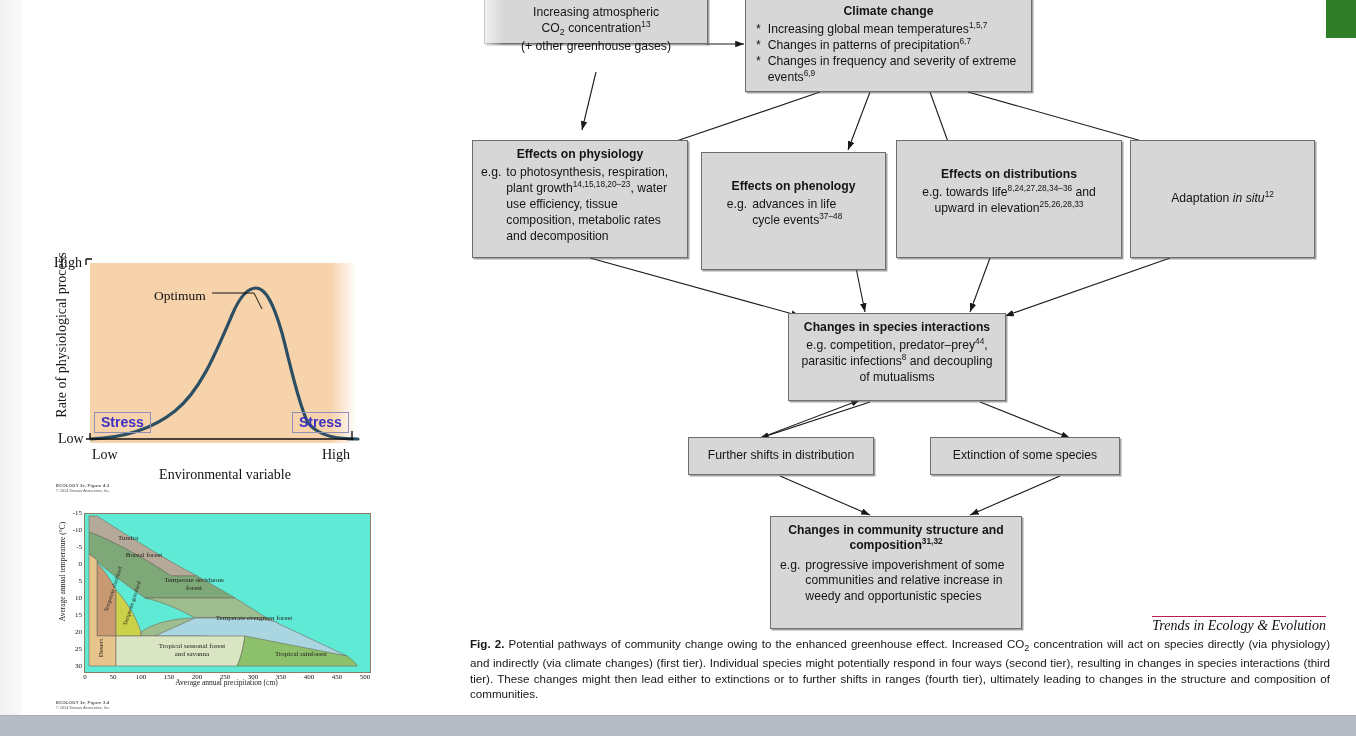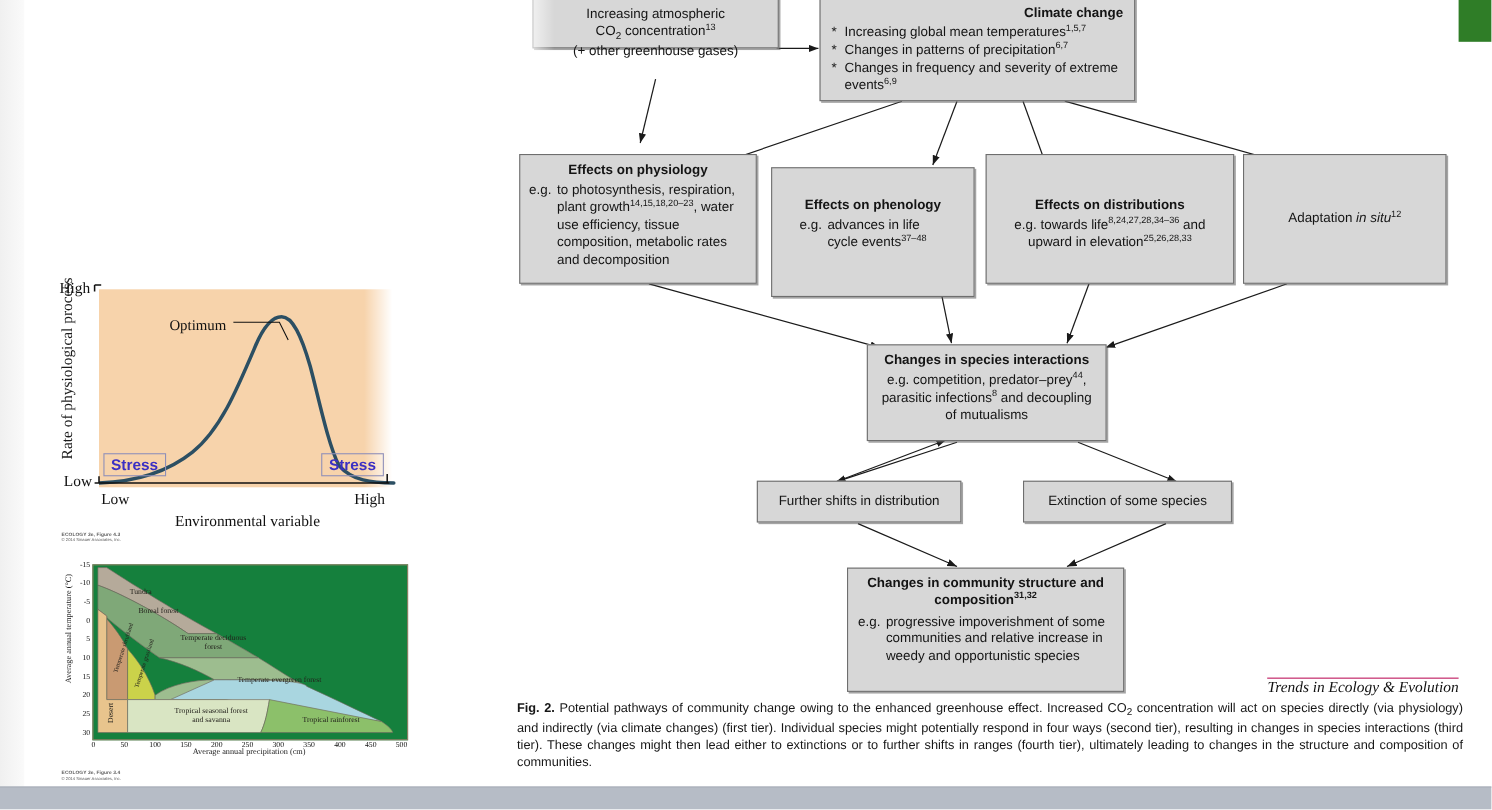--- a/index.html
+++ b/index.html
@@ -122,21 +122,21 @@
     <div class="credit" style="left:22px; top:229px;">
       <span class="c1">ECOLOGY 3e, Figure 4.3</span>
       <span class="c2">© 2014 Sinauer Associates, Inc.</span>
     </div>
   </div>
 
   <div class="slide2">
     <div class="s2-ylabel">Average annual temperature (°C)</div>
     <div class="s2-xlabel">Average annual precipitation (cm)</div>
 
-    <div style="position:absolute;left:50px;top:8px;width:285px;height:158px;background:#15803d;border:1px solid #8a7f63;">
+    <div style="position:absolute;left:50px;top:8px;width:285px;height:158px;background:#5eead4;border:1px solid #8a7f63;">
       <svg width="285" height="158" viewBox="0 0 285 158" style="position:absolute;left:0;top:0;">
 
         <path d="M4,2 L12,2 C 40,20 78,44 112,62 L 86,62 C 60,44 22,24 4,18 Z" fill="#b5aa9a" stroke="#6f6a5e" stroke-width="0.6"></path>
 
         <path d="M4,18 C 22,24 60,44 86,62 L 112,62 C 126,70 140,78 150,84 L 60,84 C 40,70 16,52 4,40 Z" fill="#7fa878" stroke="#6f6a5e" stroke-width="0.6"></path>
 
         <path d="M4,40 C 14,50 24,62 31,76 L 31,122 L 12,122 L 12,46 Z" fill="#c99a72" stroke="#6f6a5e" stroke-width="0.6"></path>
 
         <path d="M31,76 C 40,86 50,100 56,118 L 56,122 L 31,122 Z" fill="#cbd24a" stroke="#6f6a5e" stroke-width="0.6"></path>
 
@@ -233,21 +233,21 @@
         <div>Increasing atmospheric</div>
         <div>
           <span>CO</span><sub style="font-size:9px">2</sub><span> concentration</span><sup>13</sup>
         </div>
         <div>(+ other greenhouse gases)</div>
       </div>
     </div>
     <div class="fade-left"></div>
 
     <div class="node" style="left:285px; top:-26px; width:287px; height:118px; padding:5px 10px;">
-      <div class="title" style="margin-top:24px;text-align:right;">Climate change</div>
+      <div class="title" style="margin-top:24px;">Climate change</div>
       <div class="body" style="margin-top:3px;">
         <div style="display:flex;gap:7px;">
           <span>*</span>
           <span><span>Increasing global mean temperatures</span><sup>1,5,7</sup></span>
         </div>
         <div style="display:flex;gap:7px;">
           <span>*</span>
           <span><span>Changes in patterns of precipitation</span><sup>6,7</sup></span>
         </div>
         <div style="display:flex;gap:7px;">
@@ -267,21 +267,21 @@
 
     <div class="node" style="left:241px; top:152px; width:185px; height:118px; padding:6px 8px;">
       <div class="title" style="margin-top:20px;">Effects on phenology</div>
       <div class="body" style="margin-top:3px;display:flex;gap:5px;justify-content:center;">
         <span class="eg">e.g.</span>
         <span style="max-width:108px;"><span>advances in life cycle events</span><sup>37–48</sup></span>
       </div>
     </div>
 
     <div class="node" style="left:436px; top:140px; width:226px; height:118px; padding:6px 8px;">
-      <div class="title" style="margin-top:32px;">Effects on distributions</div>
+      <div class="title" style="margin-top:20px;">Effects on distributions</div>
       <div class="body ctr" style="margin-top:3px;">
         <span class="eg">e.g.</span>
         <span> <span>towards life</span><sup>8,24,27,28,34–36</sup><span> and upward in elevation</span><sup>25,26,28,33</sup></span>
       </div>
     </div>
 
     <div class="node" style="left:670px; top:140px; width:185px; height:118px; padding:6px 8px;">
       <div class="body ctr" style="margin-top:44px;">
         <span>Adaptation </span><span class="ital">in situ</span><sup>12</sup>
       </div>

